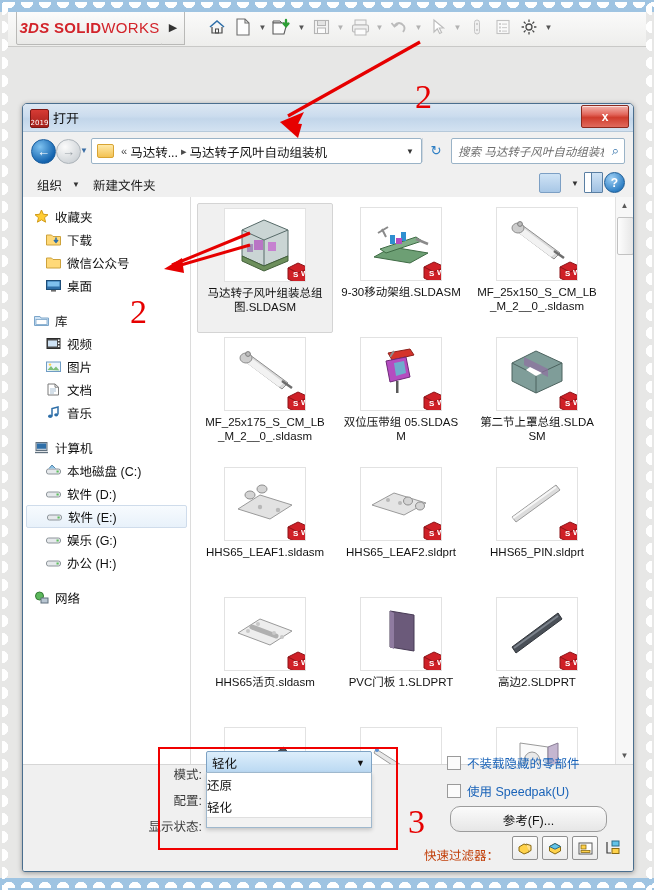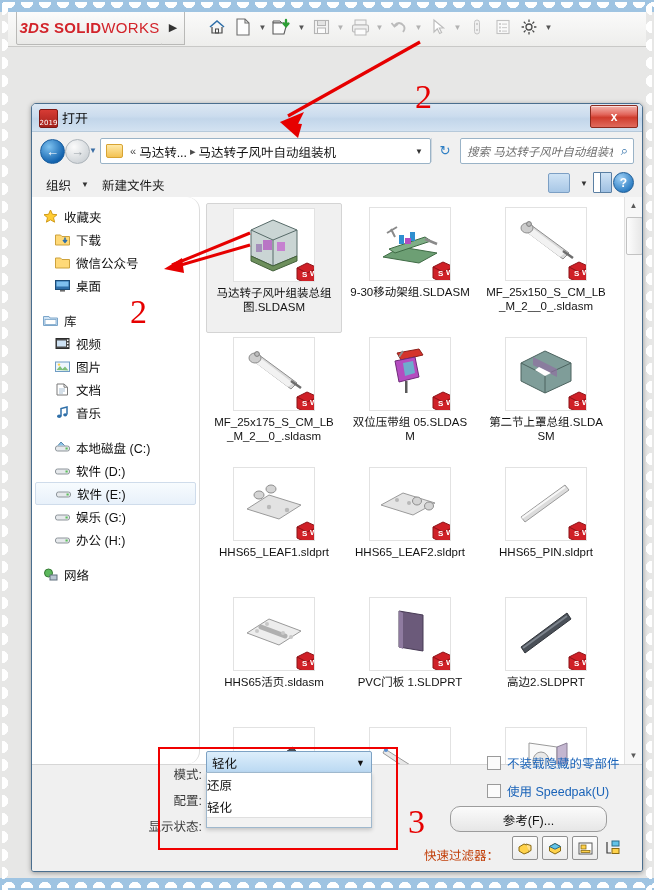--- a/index.html
+++ b/index.html
@@ -42,21 +42,21 @@
   #sw-flyout{position:absolute;left:154px;top:1px;width:22px;height:34px;
     background:linear-gradient(#fdfdfd,#e9e9e7);border:1px solid #b9b9b7;border-left:none;
     display:flex;align-items:center;justify-content:center;font-size:11px;color:#333;}
   #sw-tools{position:absolute;left:196px;top:3px;height:32px;display:flex;align-items:center;gap:0px;}
   .twbtn{width:26px;height:28px;display:flex;align-items:center;justify-content:center;}
   .tcaret{width:13px;height:28px;display:flex;align-items:center;justify-content:center;
     font-size:8px;color:#555;}
   .tcaret.dis{color:#b2b2b2;}
 
   
-  #open-dialog{position:absolute;left:31px;top:103px;width:610px;height:767px;
+  #open-dialog{position:absolute;left:22px;top:103px;width:610px;height:767px;
     border:1px solid #4a6e8e;border-radius:5px 5px 3px 3px;box-shadow:0 1px 5px rgba(0,0,0,.35);
     background:#f0f0f0;overflow:hidden;}
   #dlg-titlebar{height:27px;position:relative;
     background:linear-gradient(#dce7f2,#cbdcee 45%,#c2d6ea 55%,#d3e2f1);
     border-bottom:1px solid #b6c9da;}
   #dlg-icon{position:absolute;left:7px;top:5px;width:17px;height:17px;
     background:linear-gradient(#d73b34,#a3201b);border:1px solid #7d1713;border-radius:2px;
     font-size:7px;color:#fff;display:flex;align-items:flex-end;justify-content:center;
     line-height:8px;font-family:"DejaVu Sans",sans-serif;}
   #dlg-title{position:absolute;left:30px;top:4px;font-size:13px;color:#0d0d0d;}
@@ -105,21 +105,21 @@
   #pane-btn .pl{width:6px;background:#fff;border-right:1px solid #5a7fa3;}
   #pane-btn .pr{flex:1;background:linear-gradient(#cfe3f5,#9fc0e2);}
   #help-btn{position:absolute;right:8px;top:4px;width:19px;height:19px;border-radius:50%;
     background:radial-gradient(circle at 35% 28%,#9fd0f5,#2f7fc4 72%,#17558e);
     border:1px solid #1c5c96;color:#fff;font-size:12px;font-weight:bold;
     display:flex;align-items:center;justify-content:center;}
 
   
   #dlg-body{position:absolute;left:0;top:93px;width:610px;height:567px;display:flex;background:#fff;}
   #navpane{width:167px;background:#fff;border-right:1px solid #dcdcdc;padding-top:8px;
-    position:relative;overflow:hidden;border-radius:13px;}
+    position:relative;overflow:hidden;}
   .npitem{height:23px;display:flex;align-items:center;font-size:12.5px;color:#101010;
     padding-left:10px;white-space:nowrap;}
   .npitem.child{padding-left:22px;}
   .npitem.sel{background:linear-gradient(#f7fbfe,#e8f1fa);border:1px solid #cfdceb;
     border-radius:2px;margin:0 3px;padding-left:19px;height:21px;}
   .npgap{height:12px;}
   .npico{width:17px;height:15px;margin-right:5px;flex:0 0 17px;position:relative;}
 
   
   #filepane{flex:1;position:relative;background:#fff;overflow:hidden;}
@@ -160,21 +160,21 @@
   #combo-disp{left:206px;top:803px;width:164px;background:#f0f0f0;border-color:#cfcfcf;}
 
   
   #mode-dropdown{position:absolute;left:206px;top:772px;width:164px;
     background:#fff;border:1px solid #9fb8cd;box-shadow:0 2px 4px rgba(0,0,0,.18);z-index:40;}
   #mode-dropdown .opt{height:22px;display:flex;align-items:center;
     font-size:12.5px;color:#111;}
   #mode-dropdown .opt.hl{background:linear-gradient(#4aa0ee,#2f8ae0);color:#fff;}
   #mode-dropdown .ddbottom{height:9px;background:#f2f2f2;border-top:1px solid #dfdfdf;}
 
-  .chkrow{position:absolute;display:flex;align-items:center;margin-left:40px;}
+  .chkrow{position:absolute;display:flex;align-items:center;}
   .chkbox{width:12px;height:12px;border:1px solid #9a9a9a;background:#fbfbfb;margin-right:6px;}
   .chktext{font-size:12.5px;color:#1a63b8;white-space:nowrap;}
   #chk-nohidden{left:447px;top:753px;}
   #chk-speedpak{left:447px;top:781px;}
 
   #ref-btn{position:absolute;left:450px;top:806px;width:155px;height:24px;
     background:linear-gradient(#fbfbfb,#e6e6e6);border:1px solid #9c9c9c;border-radius:10px;
     display:flex;align-items:center;justify-content:center;font-size:12.5px;color:#111;}
   #lbl-quickfilter{position:absolute;left:424px;top:845px;font-size:12.5px;color:#c2410c;}
   #qf-btns{position:absolute;left:512px;top:836px;display:flex;align-items:center;gap:4px;}
@@ -400,20 +400,28 @@
         </div>
         <div class="npitem child">
           <span class="npico"><svg width="17" height="15" viewBox="0 0 17 15">
               <path d="M7 11 V3.5 L13 2 V9.5" fill="none" stroke="#2f6fa8" stroke-width="1.5"></path>
               <ellipse cx="5.2" cy="11.3" rx="2.2" ry="1.7" fill="#2f6fa8"></ellipse>
               <ellipse cx="11.2" cy="9.8" rx="2" ry="1.6" fill="#2f6fa8"></ellipse>
             </svg></span>
           <span>音乐</span>
         </div>
         <div class="npgap"></div>
+        <div class="npitem">
+          <span class="npico"><svg width="17" height="15" viewBox="0 0 17 15">
+              <rect x="3" y="2.5" width="11" height="8" fill="#b9c6d2" stroke="#60707e" stroke-width="1"></rect>
+              <rect x="4" y="3.5" width="9" height="5.2" fill="#2f6fa8"></rect>
+              <path d="M2 12.5 H15" stroke="#60707e" stroke-width="1.4"></path>
+            </svg></span>
+          <span>计算机</span>
+        </div>
         <div class="npitem child">
           <span class="npico"><svg width="17" height="15" viewBox="0 0 17 15">
               <rect x="1.5" y="6" width="14" height="5" rx="2" fill="#e6e9ec" stroke="#8d949a" stroke-width="1"></rect>
               <rect x="11.5" y="7.5" width="2.2" height="2" fill="#5cbf5c"></rect>
               <path d="M4 5.5 L7 2 L10.5 5.5" fill="#8fc4e8" stroke="#4a7ea5" stroke-width=".9"></path>
             </svg></span>
           <span>本地磁盘 (C:)</span>
         </div>
         <div class="npitem child">
           <span class="npico"><svg width="17" height="15" viewBox="0 0 17 15">
@@ -575,21 +583,21 @@
                 <circle cx="30" cy="34" r="2.2" fill="#b8b8b8"></circle>
                 <circle cx="48" cy="37" r="2.2" fill="#b8b8b8"></circle>
               </svg>
               <svg class="swbadge" viewBox="0 0 27 25">
                 <path d="M3 7 L13 2 L24 7 L24 18 L13 23 L3 18 Z" fill="#cf2027" stroke="#8c1317" stroke-width="1"></path>
                 <path d="M3 7 L13 12 L24 7" fill="none" stroke="#8c1317" stroke-width="1"></path>
                 <text x="8" y="16" font-size="8" font-family="Liberation Sans, sans-serif" fill="#fff" font-weight="bold">S</text>
                 <text x="16" y="15" font-size="8" font-family="Liberation Sans, sans-serif" fill="#fff" font-weight="bold">W</text>
               </svg>
             </div>
-            <div class="fname">HHS65_LEAF1.sldprt</div>
+            <div class="fname">HHS65_LEAF1.sldasm</div>
           </div>
           <div class="fileitem">
             <div class="thumb">
               <svg width="70" height="62" viewBox="0 0 70 62">
                 <path d="M6 32 L28 20 L60 30 L38 42 Z" fill="#e4e4e4" stroke="#9a9a9a" stroke-width="1"></path>
                 <ellipse cx="42" cy="28" rx="4.5" ry="4" fill="#d4d4d4" stroke="#8d8d8d"></ellipse>
                 <ellipse cx="54" cy="33" rx="4.5" ry="4" fill="#d4d4d4" stroke="#8d8d8d"></ellipse>
                 <circle cx="22" cy="27" r="2" fill="#b8b8b8"></circle>
                 <circle cx="34" cy="30" r="2" fill="#b8b8b8"></circle>
               </svg>

